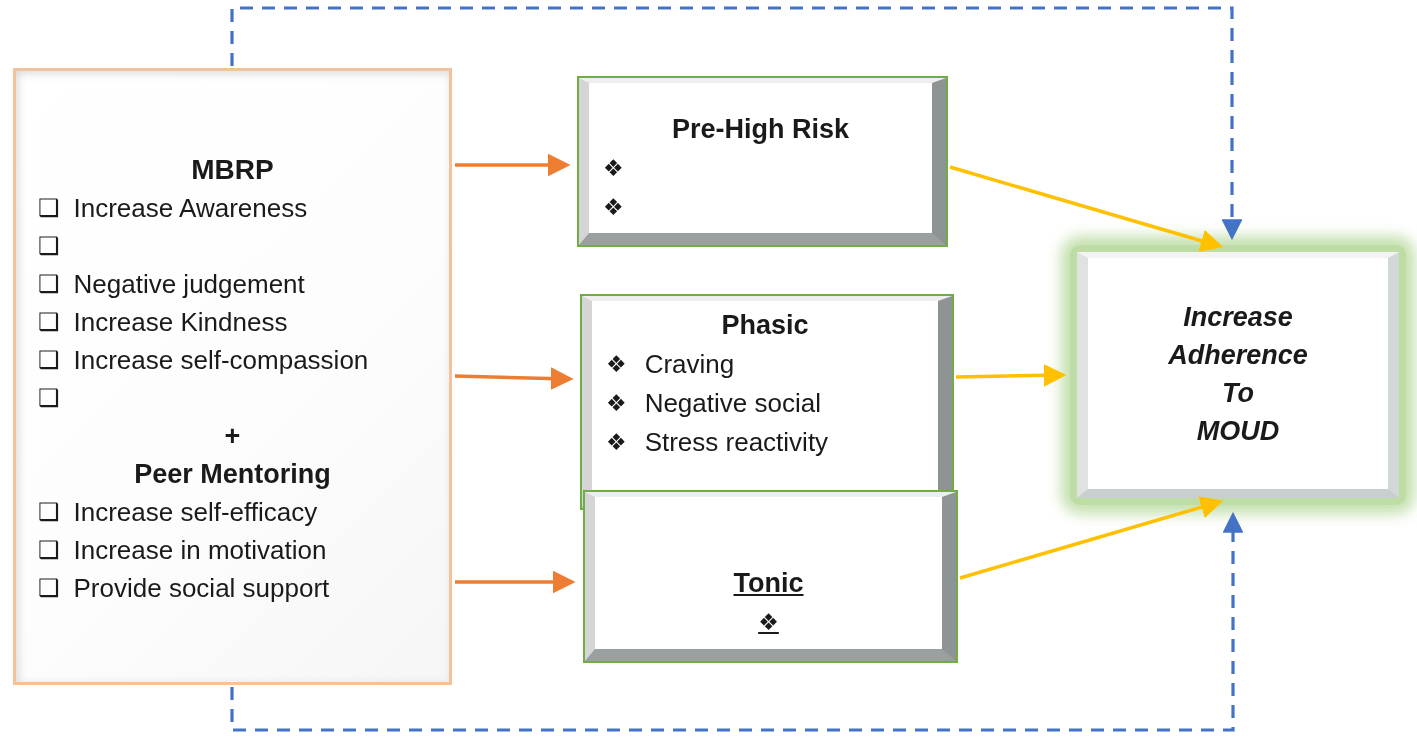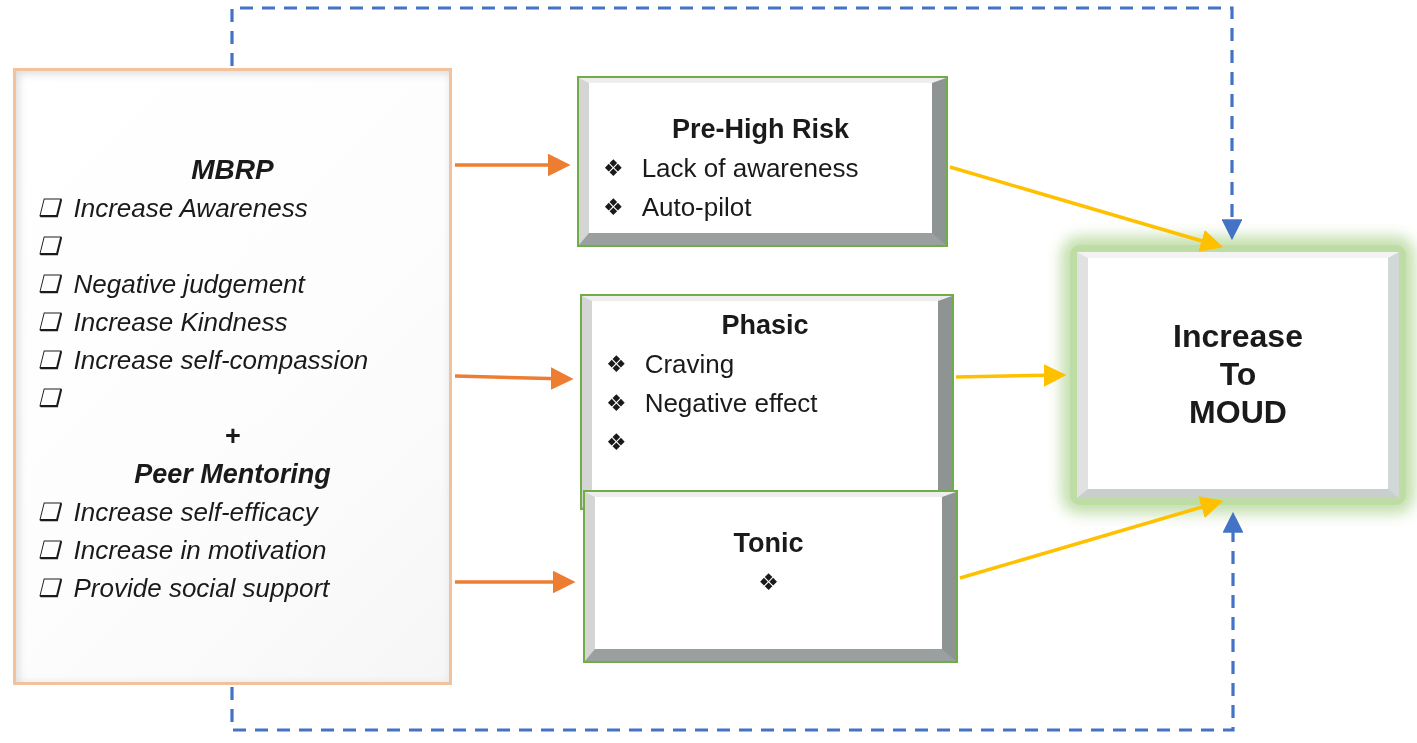--- a/index.html
+++ b/index.html
@@ -8,21 +8,20 @@
     font-family:"Liberation Sans",sans-serif;color:#1a1a1a;
   }
   .overlay{position:absolute;left:0;top:0;width:1417px;height:743px;pointer-events:none;z-index:5;}
 
   
   .left-box{
     position:absolute;left:13px;top:68px;width:439px;height:617px;box-sizing:border-box;
     border:3px solid #f2c29c;background:linear-gradient(135deg,#ffffff 0%,#fdfdfd 55%,#f6f6f6 100%);
     box-shadow:inset 7px 7px 10px -5px #d8d8d8, inset -4px -4px 8px -5px #e3e3e3;
     z-index:2;
-    font-style:italic;
   }
   .lb-content{padding-top:80px;}
   .lb-title{font-size:28px;font-weight:bold;text-align:center;line-height:38px;}
   .lb-center{font-size:27px;font-weight:bold;text-align:center;line-height:38px;}
   .lb-row{display:flex;align-items:center;gap:14px;padding-left:22px;line-height:38px;font-size:26px;}
   .lb-check{font-size:24px;line-height:38px;}
 
   
   .mid-box{position:absolute;box-sizing:border-box;border:2px solid #70ad47;background:#fff;z-index:2;}
   .mid-bevel{
@@ -32,34 +31,34 @@
   }
   .mb-title{font-size:27px;font-weight:bold;text-align:center;line-height:40px;}
   .mb-row{display:flex;align-items:center;gap:18px;padding-left:14px;line-height:39px;font-size:26px;}
   .mb-row.centered{justify-content:center;padding-left:0;}
   .mb-diamond{font-size:23px;line-height:39px;}
   .box-prehigh{left:577px;top:76px;width:371px;height:171px;}
   .box-prehigh .mb-pad{padding-top:26px;}
   .box-phasic{left:580px;top:294px;width:374px;height:216px;}
   .box-phasic .mb-pad{padding-top:4px;}
   .box-tonic{left:583px;top:490px;width:375px;height:173px;}
-  .box-tonic .mb-pad{padding-top:26px;}
+  .box-tonic .mb-pad{padding-top:66px;text-decoration:underline;}
 
   
   .moud-glow{
     position:absolute;left:1070px;top:245px;width:336px;height:260px;border-radius:10px;
     background:#bedda4;box-shadow:0 0 14px 9px rgba(178,214,148,0.75);z-index:2;
   }
   .moud-inner{
     position:absolute;inset:7px;box-sizing:border-box;background:#ffffff;
     border-top:6px solid #f3f3f3;border-left:11px solid #e1e1e1;
     border-right:11px solid #d2d7d7;border-bottom:9px solid #c9cece;
     display:flex;flex-direction:column;align-items:center;justify-content:center;
   }
-  .moud-line{font-size:32px;font-weight:bold;line-height:38px;text-align:left;}
+  .moud-line{font-size:27px;font-weight:bold;line-height:38px;text-align:left;font-style:italic;}
 </style>
 </head>
 <body>
 
 <div class="canvas">
 
   <svg class="overlay" width="1417" height="743" viewBox="0 0 1417 743" xmlns="http://www.w3.org/2000/svg">
     <defs>
       <marker id="mOrange" viewBox="0 0 10 10" refX="8" refY="5" markerWidth="6.5" markerHeight="6.5" orient="auto">
         <path d="M0,0 L10,5 L0,10 z" fill="#ED7D31"></path>
@@ -128,61 +127,61 @@
       </div>
     </div>
   </div>
 
   <div class="mid-box box-prehigh">
     <div class="mid-bevel">
       <div class="mb-pad">
         <div class="mb-title">Pre-High Risk</div>
         <div class="mb-row">
           <span class="mb-diamond">❖</span>
-          <span>Lack of awareness</span>
         </div>
         <div class="mb-row">
           <span class="mb-diamond">❖</span>
-          <span>Auto-pilot</span>
         </div>
       </div>
     </div>
   </div>
 
   <div class="mid-box box-phasic">
     <div class="mid-bevel">
       <div class="mb-pad">
         <div class="mb-title">Phasic</div>
         <div class="mb-row">
           <span class="mb-diamond">❖</span>
           <span>Craving</span>
         </div>
         <div class="mb-row">
           <span class="mb-diamond">❖</span>
-          <span>Negative effect</span>
+          <span>Negative social</span>
         </div>
         <div class="mb-row">
           <span class="mb-diamond">❖</span>
+          <span>Stress reactivity</span>
         </div>
       </div>
     </div>
   </div>
 
   <div class="mid-box box-tonic">
     <div class="mid-bevel">
       <div class="mb-pad">
         <div class="mb-title">Tonic</div>
         <div class="mb-row centered">
           <span class="mb-diamond">❖</span>
         </div>
       </div>
     </div>
   </div>
 
   <div class="moud-glow">
     <div class="moud-inner">
       <span class="moud-line">Increase</span>
+      <span class="moud-line">Adherence</span>
       <span class="moud-line">To</span>
       <span class="moud-line">MOUD</span>
     </div>
   </div>
 
 </div>
 
 </body></html>

